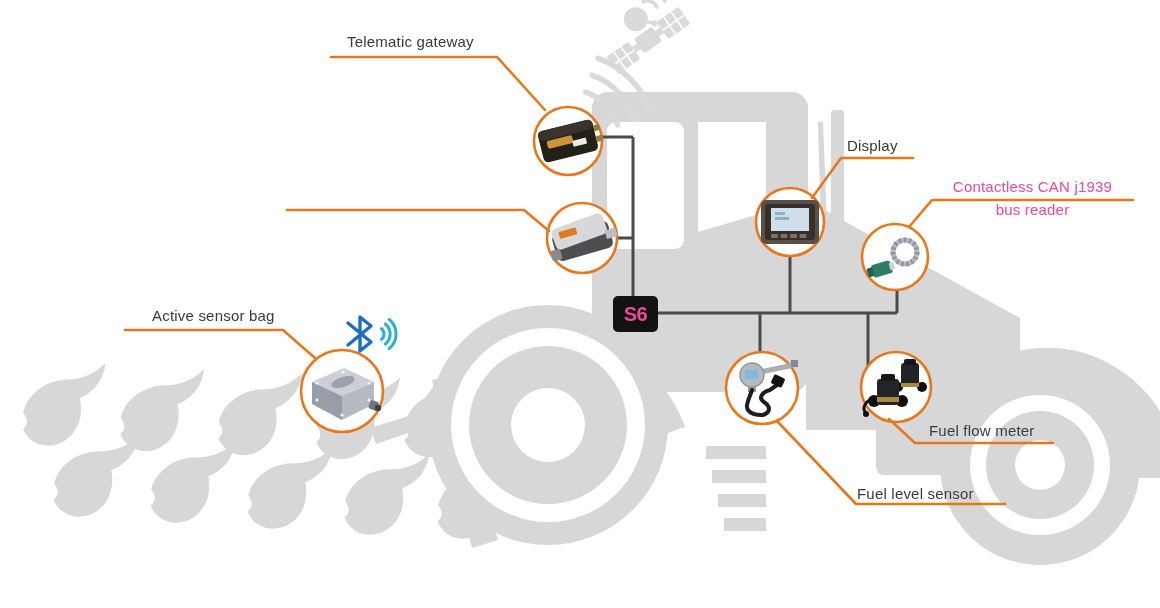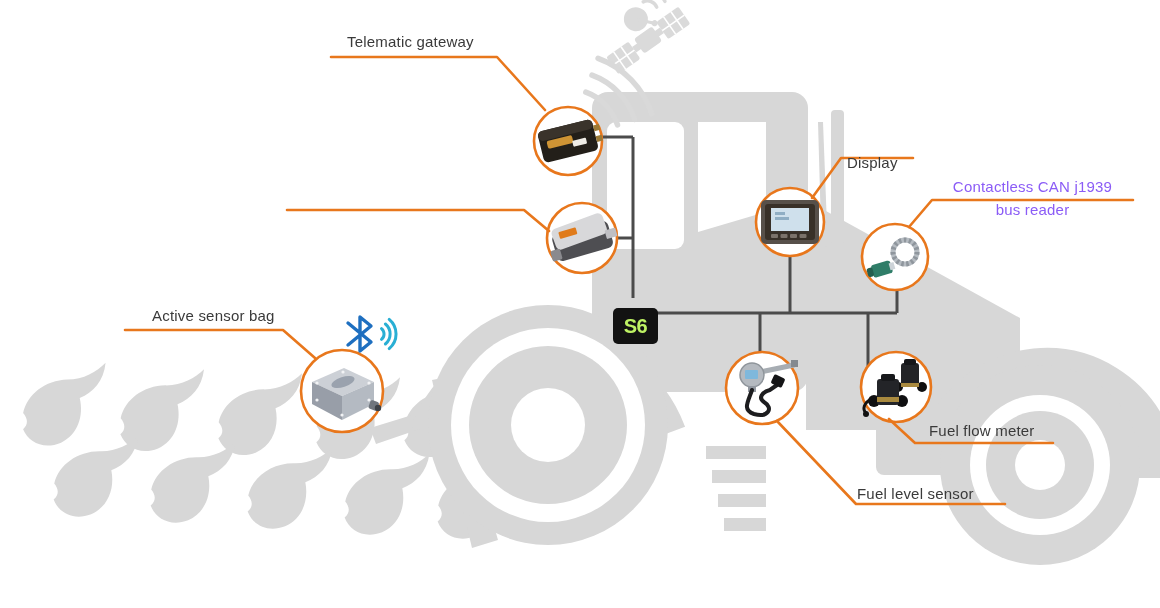--- a/index.html
+++ b/index.html
@@ -1,24 +1,24 @@
 <!DOCTYPE html>
 <html><head>
 <meta charset="utf-8">
 <style>
   html,body{margin:0;padding:0;background:#fff;}
   #stage{position:relative;width:1160px;height:608px;background:#fff;overflow:hidden;
          font-family:"Liberation Sans",sans-serif;}
   #stage svg{position:absolute;left:0;top:0;}
   .lbl{position:absolute;color:#3a3a3a;font-size:15px;letter-spacing:.2px;white-space:nowrap;line-height:18px;}
-  .lbl2{position:absolute;color:#8b5cf6;font-size:15px;letter-spacing:.2px;text-align:center;line-height:18px;}
+  .lbl2{position:absolute;color:#ec4899;font-size:15px;letter-spacing:.2px;text-align:center;line-height:18px;}
   .lbl2 .row2{margin-top:5px;}
   #hub{position:absolute;left:613px;top:296px;width:45px;height:36px;background:#121212;
-       border-radius:5px;color:#bef264;font-weight:bold;font-size:20px;letter-spacing:-0.5px;
-       display:flex;align-items:center;justify-content:center;margin-top:12px;}
+       border-radius:5px;color:#ec4899;font-weight:bold;font-size:20px;letter-spacing:-0.5px;
+       display:flex;align-items:center;justify-content:center;}
 </style>
 </head>
 <body>
 
 <div id="stage">
 
 <svg width="1160" height="608" viewBox="0 0 1160 608">
   <defs>
     <path id="blade" d="M6,26 C12,8 32,-4 54,-2 C70,0 84,-6 94,-14 C90,4 78,14 64,18 C66,36 58,54 40,60 C22,65 8,56 4,42 C10,38 10,32 6,26 Z"></path>
   </defs>
@@ -214,21 +214,21 @@
   </g>
   <g stroke="#29AFD4" stroke-width="3" fill="none" stroke-linecap="round">
     <path d="M 381.5 328.6 A 7 7 0 0 1 381.5 339.4"></path>
     <path d="M 385.4 324.0 A 13 13 0 0 1 385.4 344.0"></path>
     <path d="M 389.2 319.4 A 19 19 0 0 1 389.2 348.6"></path>
   </g>
 </svg>
 
 <div class="lbl" style="left:347px;top:33px;">Telematic gateway</div>
 <div class="lbl" style="left:152px;top:307px;">Active sensor bag</div>
-<div class="lbl" style="left:847px;top:154px;text-align:center;">Display</div>
+<div class="lbl" style="left:847px;top:137px;text-align:center;">Display</div>
 <div class="lbl2" style="left:932px;top:178px;width:201px;">
   <div>Contactless CAN j1939</div>
   <div class="row2">bus reader</div>
 </div>
 <div class="lbl" style="left:929px;top:422px;">Fuel flow meter</div>
 <div class="lbl" style="left:857px;top:485px;">Fuel level sensor</div>
 
 <div id="hub">S6</div>
 
 </div>

